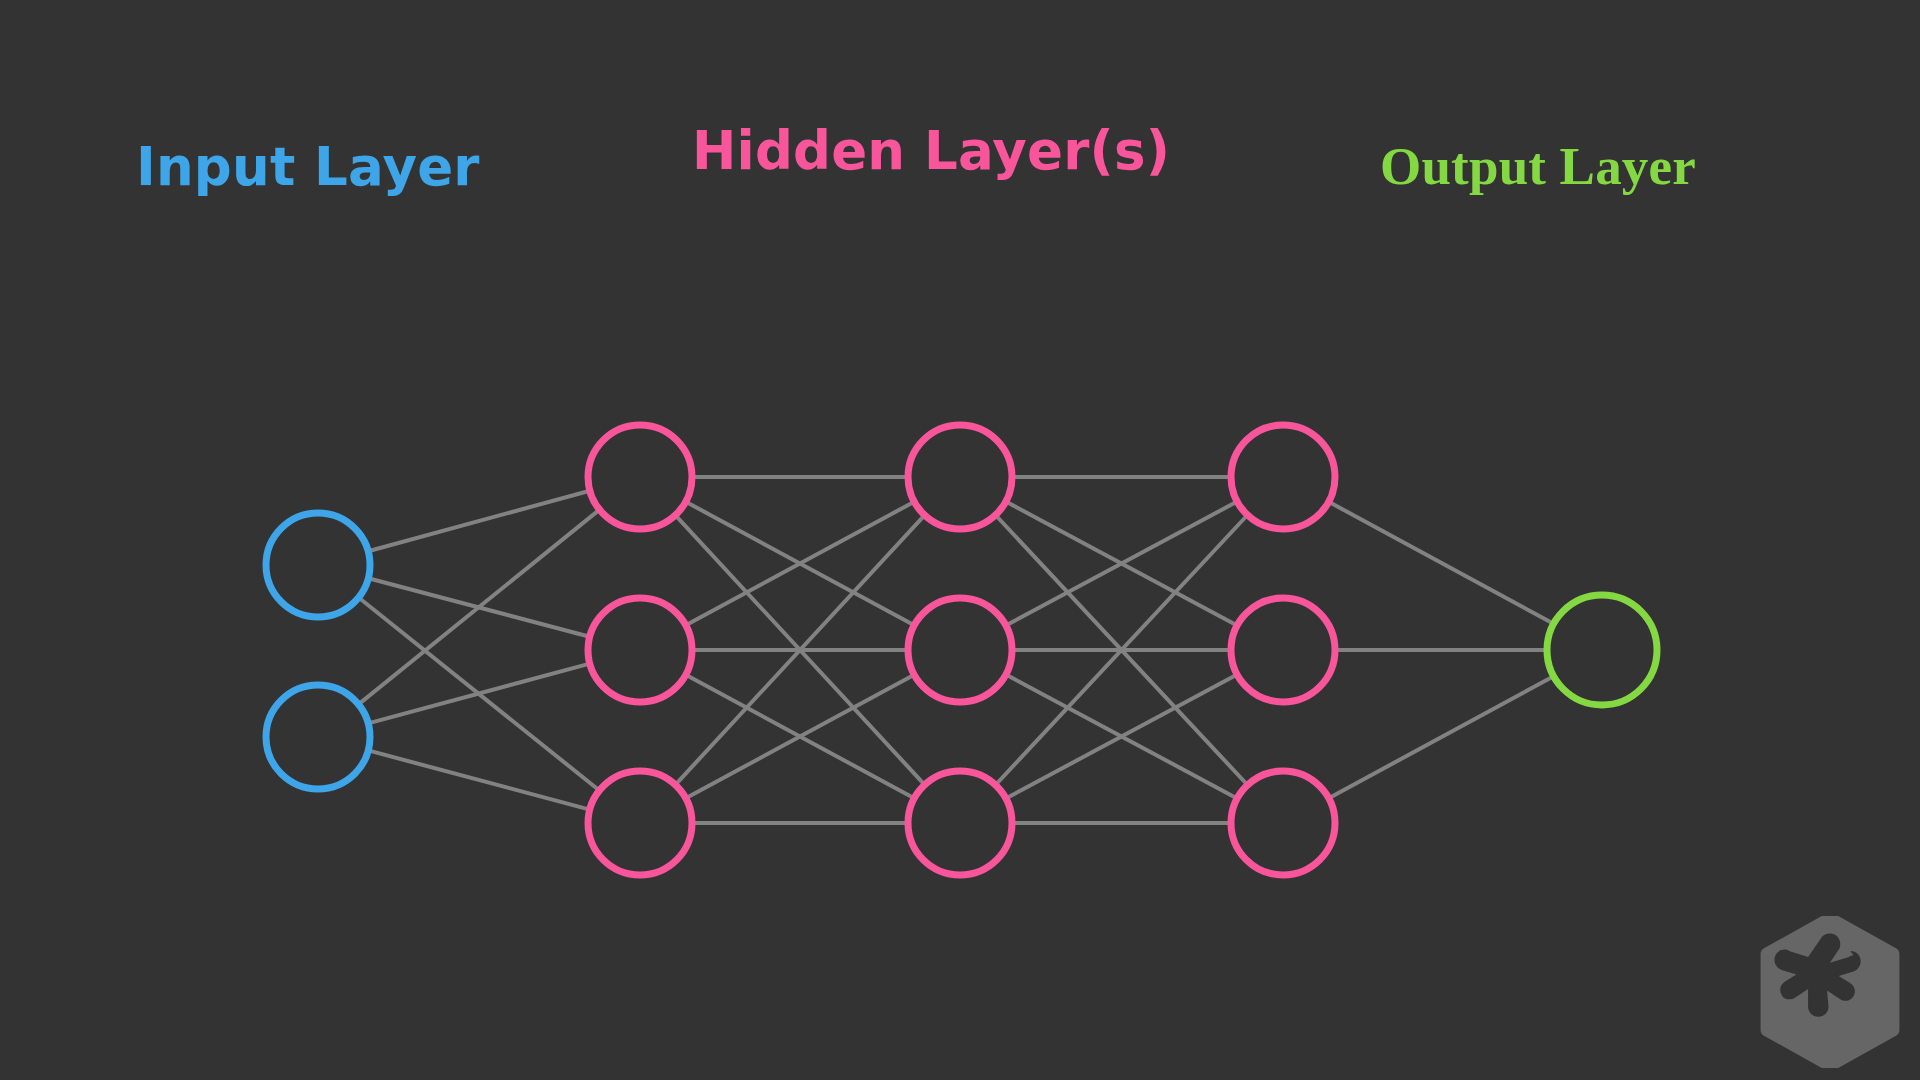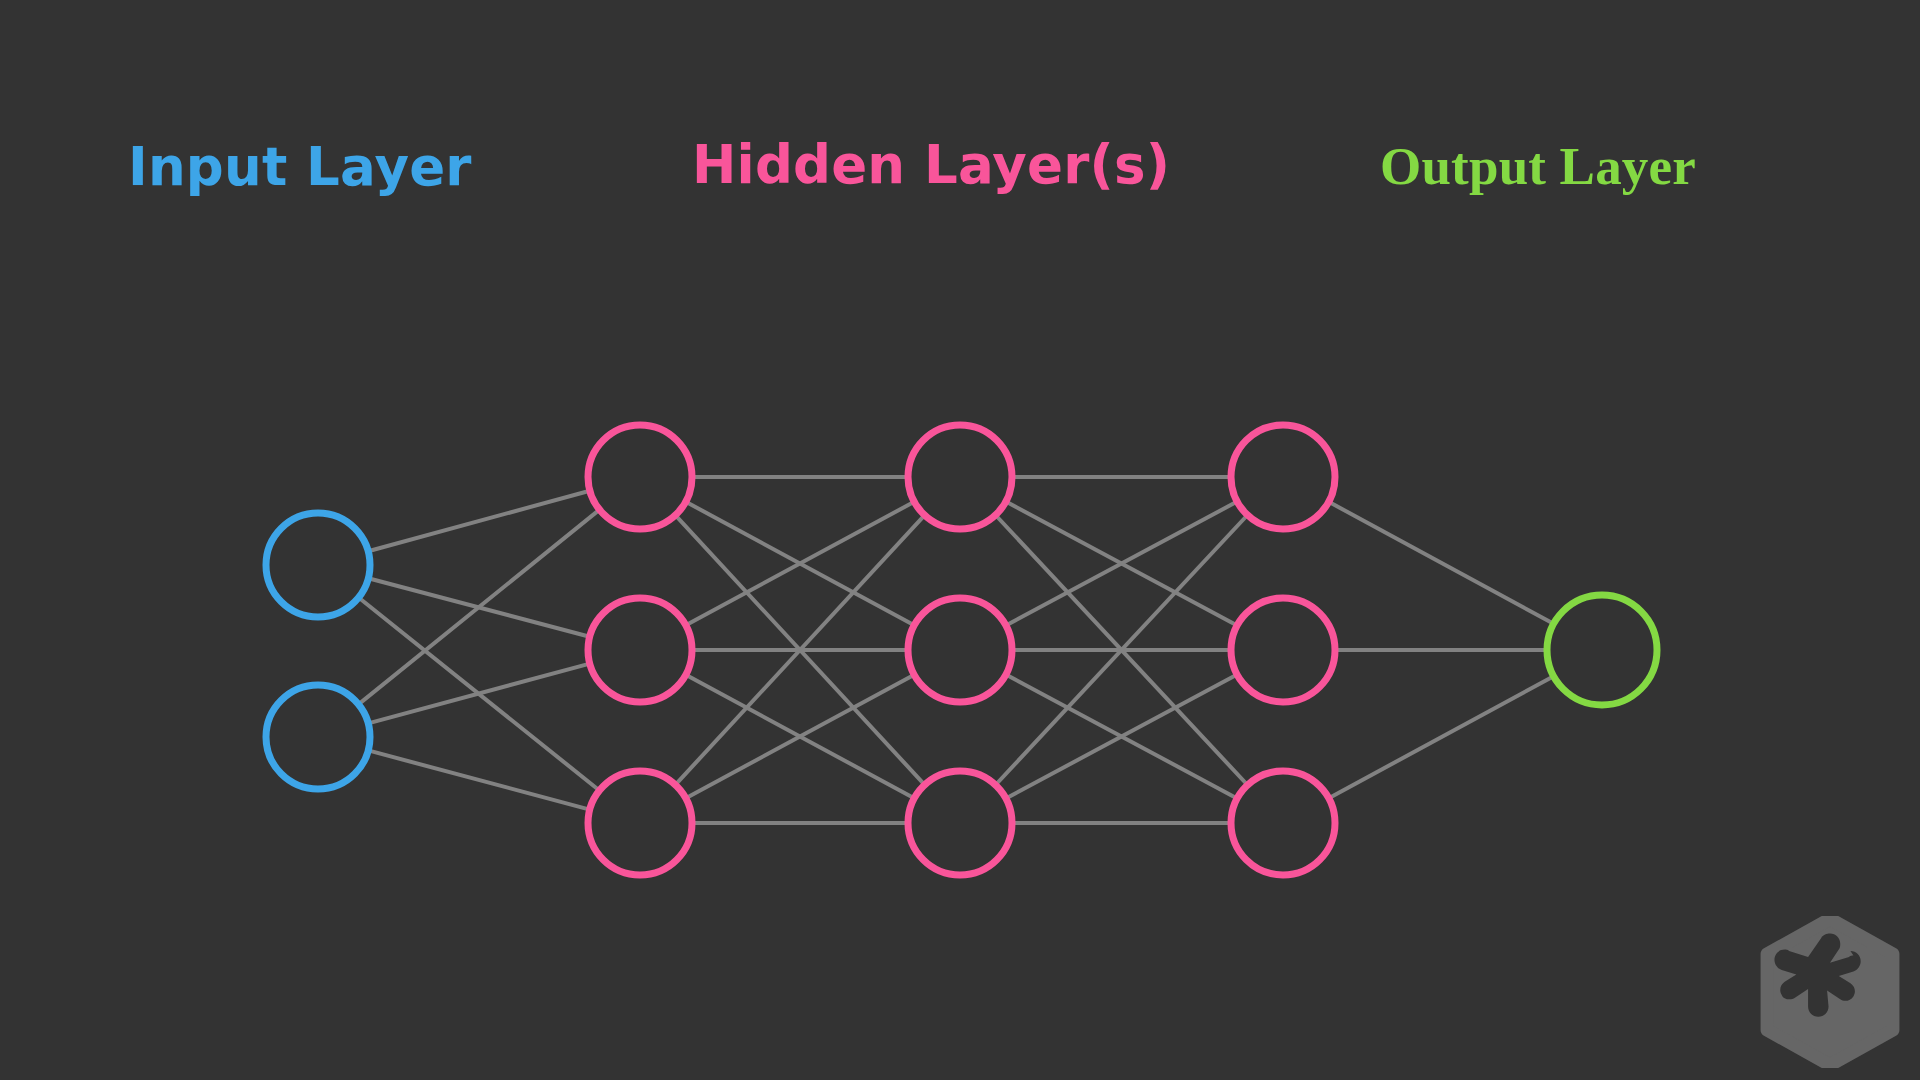--- a/index.html
+++ b/index.html
@@ -27,21 +27,21 @@
     position: absolute;
     font-family: "DejaVu Sans", sans-serif;
     font-weight: bold;
     font-size: 53px;
     letter-spacing: 0.2px;
     white-space: nowrap;
     line-height: 1;
     user-select: none;
   }
   #label-input   { left: 128px; top: 140px; }
-  #label-hidden  { left: 692px; top: 138px; text-align: right; }
+  #label-hidden  { left: 692px; top: 124px; text-align: right; }
   #label-output  { left: 1380px; top: 140px; }
 
   #watermark {
     position: absolute;
     left: 1756px;
     top: 916px;
     width: 148px;
     height: 152px;
     opacity: 1;
     pointer-events: none;
@@ -91,21 +91,21 @@
         <circle cx="960" cy="477" r="52" fill="#333333" stroke="#F9559A" stroke-width="7"></circle>
         <circle cx="960" cy="650" r="52" fill="#333333" stroke="#F9559A" stroke-width="7"></circle>
         <circle cx="960" cy="823" r="52" fill="#333333" stroke="#F9559A" stroke-width="7"></circle>
         <circle cx="1283" cy="477" r="52" fill="#333333" stroke="#F9559A" stroke-width="7"></circle>
         <circle cx="1283" cy="650" r="52" fill="#333333" stroke="#F9559A" stroke-width="7"></circle>
         <circle cx="1283" cy="823" r="52" fill="#333333" stroke="#F9559A" stroke-width="7"></circle>
         <circle cx="1602" cy="650" r="55" fill="#333333" stroke="#84D943" stroke-width="7"></circle>
       </g>
   </svg>
 
-  <div class="layer-label" id="label-input" style="color: rgb(61, 165, 232);">Input Layer</div>
+  <div class="layer-label" id="label-input" style="color: rgb(61, 165, 232); margin-left: 8px;">Input Layer</div>
 
   <div class="layer-label" id="label-hidden" style="color: rgb(249, 85, 154);">Hidden Layer(s)</div>
 
   <div class="layer-label" id="label-output" style="color: rgb(132, 217, 67); font-family: Liberation Serif, serif;">Output Layer</div>
 
   <svg id="watermark" viewBox="0 0 100 104" xmlns="http://www.w3.org/2000/svg">
     <path id="wm-hex" d="M50 2 L93 26 L93 78 L50 102 L7 78 L7 26 Z" stroke-linejoin="round" stroke-width="9" fill="#666666" stroke="#666666"></path>
     <path id="wm-splat" fill="#333333" d="
       M64 24
       c4 0 7 3 7 7 0 3 -2 6 -5 7

